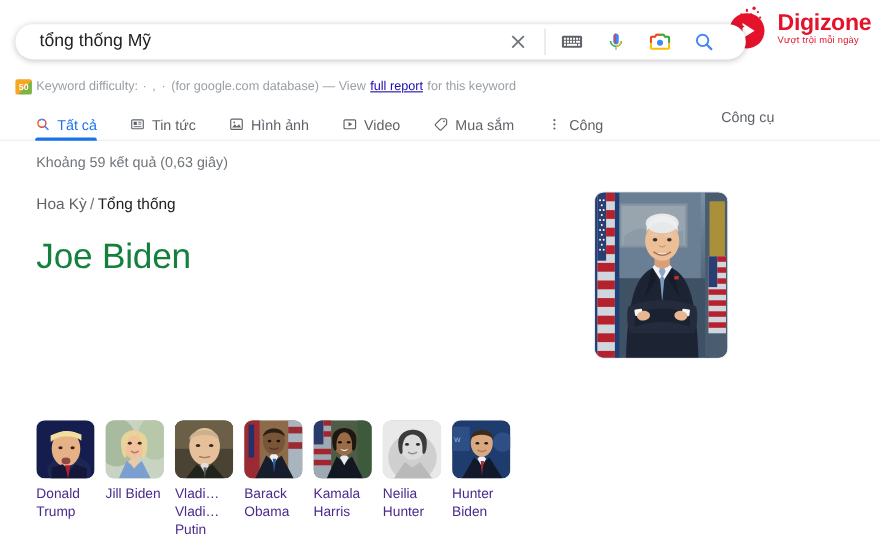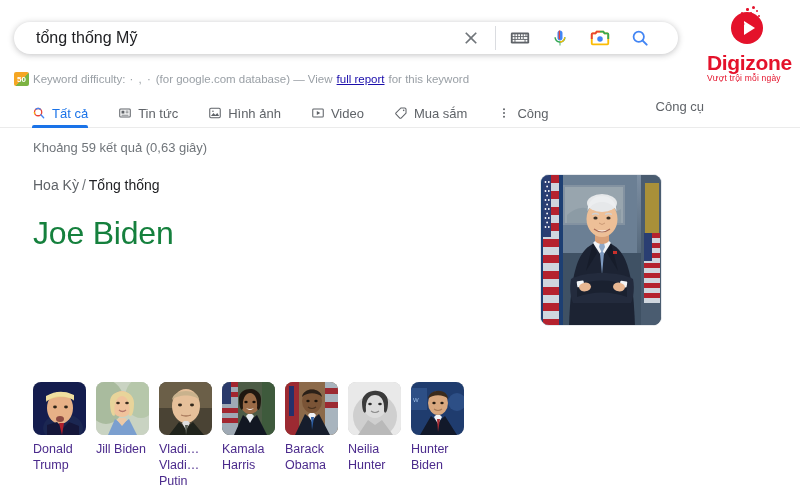--- a/index.html
+++ b/index.html
@@ -7,21 +7,21 @@
     width: 800px; height: 500px;
     background: #ffffff;
     font-family: "Liberation Sans", "DejaVu Sans", sans-serif;
     overflow: hidden;
   }
   .page { position: relative; width: 800px; height: 500px; background:#fff; }
 
   
   .logo {
     position: absolute; top: 6px; right: 8px;
-    display: flex; align-items: center; gap: 6px; flex-direction: column;
+    display: flex; align-items: center; gap: 6px;
   }
   .logo-mark { position: relative; width: 40px; height: 40px; }
   .logo-circle {
     position: absolute; left: 2px; top: 6px;
     width: 32px; height: 32px; border-radius: 50%;
     background: #e4122b;
     display:flex; align-items:center; justify-content:center;
   }
   .logo-play {
     width: 0; height: 0;
@@ -480,20 +480,42 @@
           <path d="M23 41 L27 48 L31 41 L29 39 L25 39 Z" fill="#dedede"></path>
           <path d="M26 43 L27 53 L29 43 Z" fill="#5a5f55"></path>
         </svg>
       </span>
       <div class="pname">Vladi… Vladi… Putin</div>
     </div>
 
     <div class="person">
       <span class="thumb">
         <svg width="53" height="53" viewBox="0 0 53 53">
+          <rect width="53" height="53" fill="#8c6a4a"></rect>
+          <rect x="0" y="0" width="14" height="53" fill="#9c2a32"></rect>
+          <rect x="4" y="4" width="5" height="30" fill="#24306b"></rect>
+          <rect x="40" y="0" width="13" height="53" fill="#a8b4be"></rect>
+          <rect x="40" y="6" width="13" height="6" fill="#9c2a32"></rect>
+          <rect x="40" y="20" width="13" height="6" fill="#9c2a32"></rect>
+          <ellipse cx="27" cy="19" rx="10" ry="12" fill="#7a5436"></ellipse>
+          <path d="M17 15 C18 5 36 5 37 15 C32 10 22 10 17 15 Z" fill="#2a2018"></path>
+          <ellipse cx="23" cy="19" rx="1.7" ry="1.2" fill="#1c140c"></ellipse>
+          <ellipse cx="31" cy="19" rx="1.7" ry="1.2" fill="#1c140c"></ellipse>
+          <path d="M23 25 Q27 28 31 25" stroke="#4b3320" stroke-width="1.2" fill="none"></path>
+          <path d="M10 53 L20 32 L27 38 L34 32 L45 53 Z" fill="#161d2c"></path>
+          <path d="M23 33 L27 40 L31 33 L29 31 L25 31 Z" fill="#f0f2f5"></path>
+          <path d="M26 35 L27 48 L29 35 Z" fill="#2e5fa3"></path>
+        </svg>
+      </span>
+      <div class="pname">Barack Obama</div>
+    </div>
+
+    <div class="person">
+      <span class="thumb">
+        <svg width="53" height="53" viewBox="0 0 53 53">
           <rect width="53" height="53" fill="#4d5c46"></rect>
           <rect x="0" y="0" width="16" height="53" fill="#9fa9b4"></rect>
           <rect x="0" y="0" width="9" height="22" fill="#2a3a6b"></rect>
           <rect x="9" y="0" width="7" height="5" fill="#a3262f"></rect>
           <rect x="9" y="10" width="7" height="5" fill="#a3262f"></rect>
           <rect x="0" y="26" width="16" height="5" fill="#a3262f"></rect>
           <rect x="0" y="36" width="16" height="5" fill="#a3262f"></rect>
           <rect x="40" y="0" width="13" height="53" fill="#3e5a3c"></rect>
           <ellipse cx="28" cy="20" rx="10" ry="12" fill="#9a6b47"></ellipse>
           <path d="M17 16 C18 4 39 4 39 17 C39 28 36 30 35 26 C36 16 32 11 28 11 C24 11 20 16 21 26 C20 30 17 27 17 16 Z" fill="#1f1710"></path>
@@ -503,42 +525,20 @@
           <path d="M12 53 L21 33 L28 39 L35 33 L45 53 Z" fill="#121722"></path>
           <path d="M24 34 L28 41 L32 34 L30 32 L26 32 Z" fill="#e9edf2"></path>
         </svg>
       </span>
       <div class="pname">Kamala Harris</div>
     </div>
 
     <div class="person">
       <span class="thumb">
         <svg width="53" height="53" viewBox="0 0 53 53">
-          <rect width="53" height="53" fill="#8c6a4a"></rect>
-          <rect x="0" y="0" width="14" height="53" fill="#9c2a32"></rect>
-          <rect x="4" y="4" width="5" height="30" fill="#24306b"></rect>
-          <rect x="40" y="0" width="13" height="53" fill="#a8b4be"></rect>
-          <rect x="40" y="6" width="13" height="6" fill="#9c2a32"></rect>
-          <rect x="40" y="20" width="13" height="6" fill="#9c2a32"></rect>
-          <ellipse cx="27" cy="19" rx="10" ry="12" fill="#7a5436"></ellipse>
-          <path d="M17 15 C18 5 36 5 37 15 C32 10 22 10 17 15 Z" fill="#2a2018"></path>
-          <ellipse cx="23" cy="19" rx="1.7" ry="1.2" fill="#1c140c"></ellipse>
-          <ellipse cx="31" cy="19" rx="1.7" ry="1.2" fill="#1c140c"></ellipse>
-          <path d="M23 25 Q27 28 31 25" stroke="#4b3320" stroke-width="1.2" fill="none"></path>
-          <path d="M10 53 L20 32 L27 38 L34 32 L45 53 Z" fill="#161d2c"></path>
-          <path d="M23 33 L27 40 L31 33 L29 31 L25 31 Z" fill="#f0f2f5"></path>
-          <path d="M26 35 L27 48 L29 35 Z" fill="#2e5fa3"></path>
-        </svg>
-      </span>
-      <div class="pname">Barack Obama</div>
-    </div>
-
-    <div class="person">
-      <span class="thumb">
-        <svg width="53" height="53" viewBox="0 0 53 53">
           <rect width="53" height="53" fill="#e9e9e9"></rect>
           <ellipse cx="27" cy="34" rx="22" ry="22" fill="#cfcfcf"></ellipse>
           <ellipse cx="27" cy="22" rx="12" ry="14" fill="#dcdcdc"></ellipse>
           <path d="M14 20 C15 5 40 5 40 20 C40 30 37 33 36 29 C37 17 32 13 27 13 C22 13 17 17 18 29 C17 33 14 30 14 20 Z" fill="#3b3b3b"></path>
           <ellipse cx="22" cy="22" rx="1.8" ry="1.3" fill="#2c2c2c"></ellipse>
           <ellipse cx="32" cy="22" rx="1.8" ry="1.3" fill="#2c2c2c"></ellipse>
           <path d="M23 29 Q27 32 31 29" stroke="#8c8c8c" stroke-width="1.2" fill="none"></path>
           <path d="M10 53 L20 38 L27 43 L34 38 L45 53 Z" fill="#b9b9b9"></path>
         </svg>
       </span>

